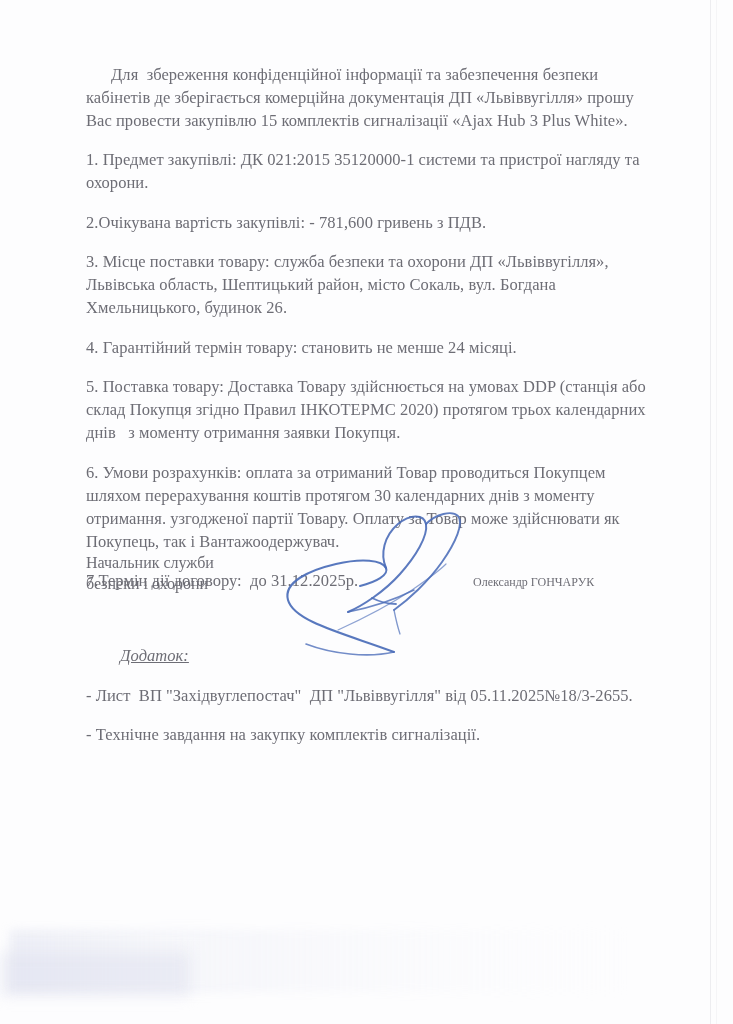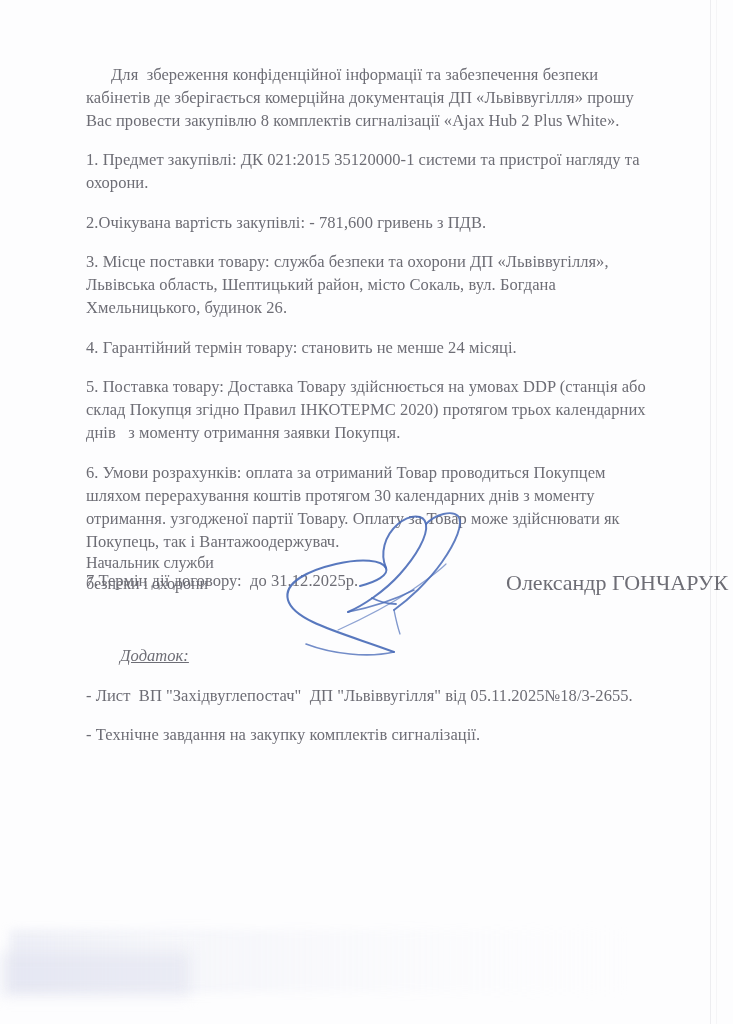--- a/index.html
+++ b/index.html
@@ -85,23 +85,23 @@
   .sig-role {
     position: absolute;
     left: 0;
     top: 4px;
     font-size: 16px;
     line-height: 21px;
     width: 230px;
   }
   .sig-name {
     position: absolute;
-    left: 420px;
+    left: 387px;
     top: 24px;
-    font-size: 22px;
+    font-size: 12px;
     line-height: 21px;
     white-space: nowrap;
   }
   .signature-mark {
     position: absolute;
     left: 190px;
     top: -46px;
     width: 230px;
     height: 160px;
     pointer-events: none;
@@ -110,21 +110,21 @@
 </head>
 <body>
 
 <div id="page">
 
   <div class="page-edge right"></div>
   <div class="page-edge right2"></div>
 
   <div class="body-block">
 
-    <p class="line">      Для  збереження конфіденційної інформації та забезпечення безпеки кабінетів де зберігається комерційна документація ДП «Львіввугілля» прошу Вас провести закупівлю 8 комплектів сигналізації «Ajax Hub 2 Plus White».</p>
+    <p class="line">      Для  збереження конфіденційної інформації та забезпечення безпеки кабінетів де зберігається комерційна документація ДП «Львіввугілля» прошу Вас провести закупівлю 15 комплектів сигналізації «Ajax Hub 3 Plus White».</p>
 
     <p class="line">1. Предмет закупівлі: ДК 021:2015 35120000-1 системи та пристрої нагляду та охорони.</p>
     <p class="line">2.Очікувана вартість закупівлі: - 781,600 гривень з ПДВ.</p>
     <p class="line">3. Місце поставки товару: служба безпеки та охорони ДП «Львіввугілля», Львівська область, Шептицький район, місто Сокаль, вул. Богдана Хмельницького, будинок 26.</p>
     <p class="line">4. Гарантійний термін товару: становить не менше 24 місяці.</p>
     <p class="line">5. Поставка товару: Доставка Товару здійснюється на умовах DDP (станція або склад Покупця згідно Правил ІНКОТЕРМС 2020) протягом трьох календарних днів   з моменту отримання заявки Покупця.</p>
     <p class="line">6. Умови розрахунків: оплата за отриманий Товар проводиться Покупцем шляхом перерахування коштів протягом 30 календарних днів з моменту отримання. узгодженої партії Товару. Оплату за Товар може здійснювати як Покупець, так і Вантажоодержувач.</p>
     <p class="line">7.Термін дії договору:  до 31.12.2025р.</p>
 
     <div class="gap-md"></div>

